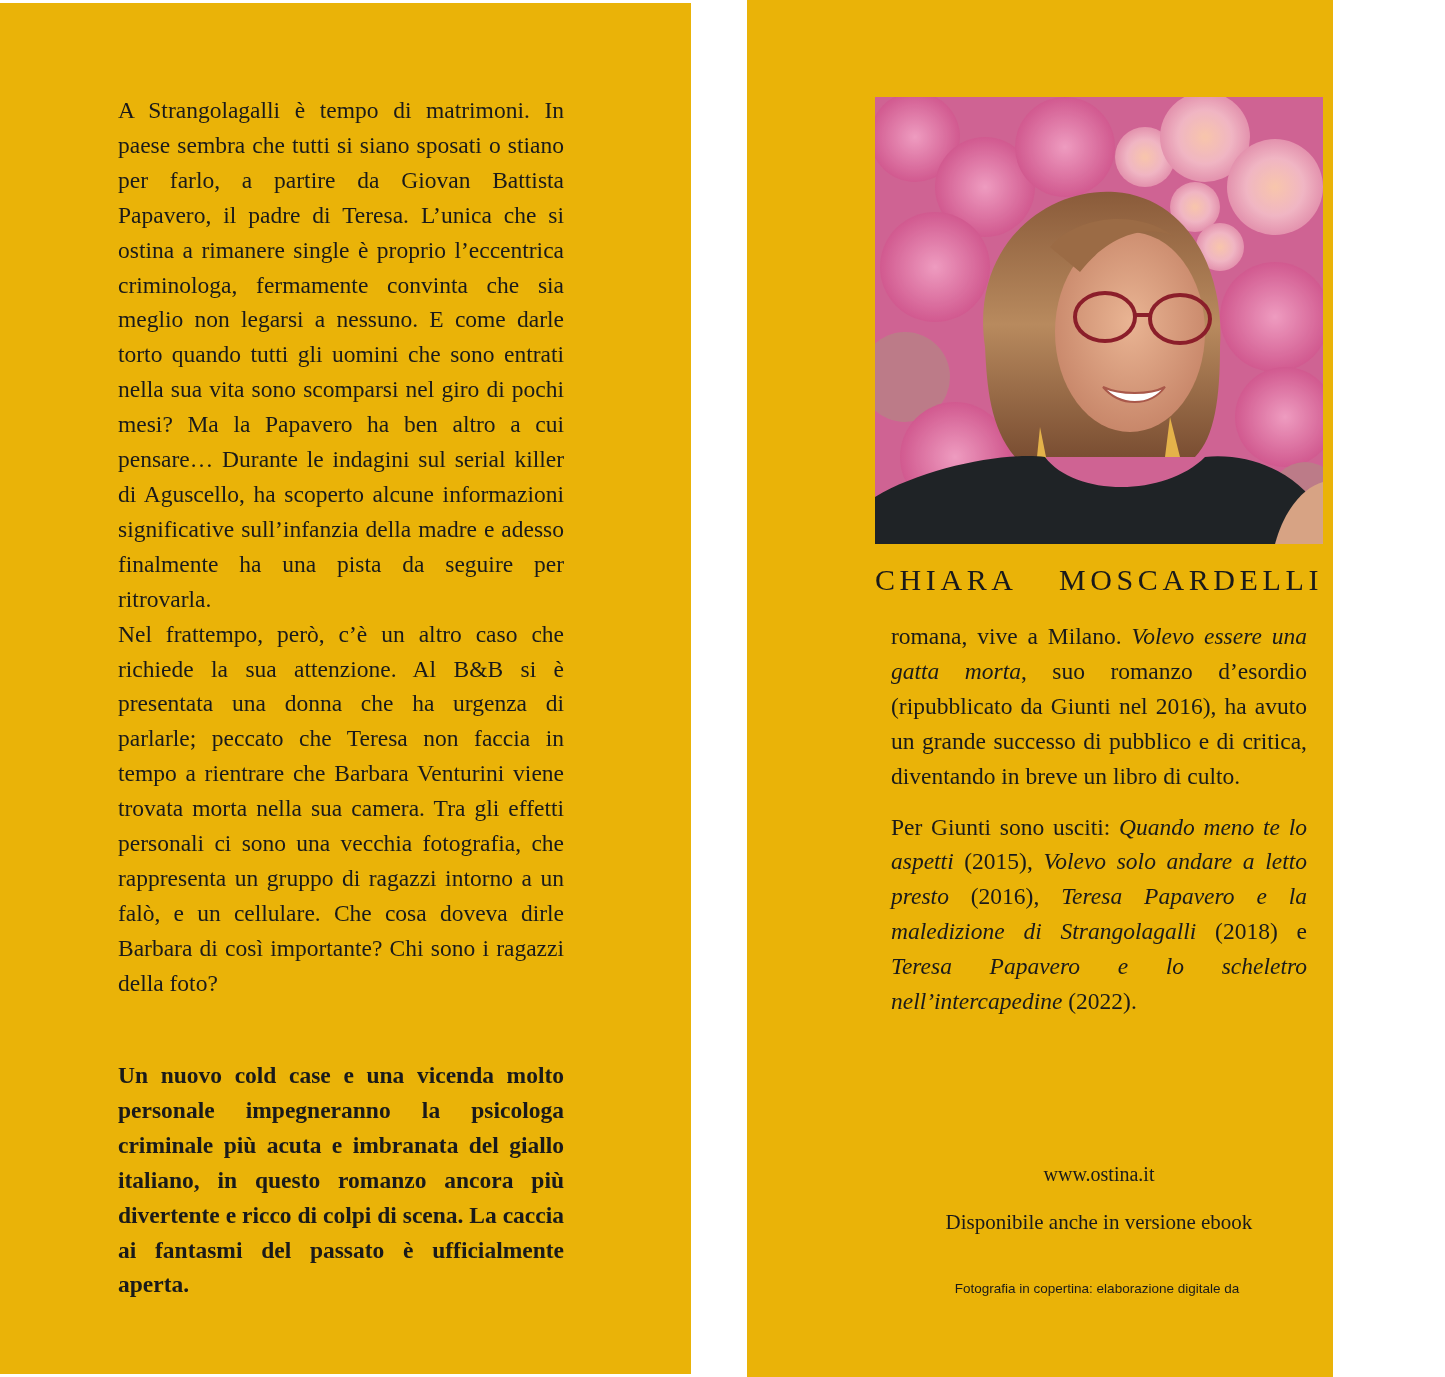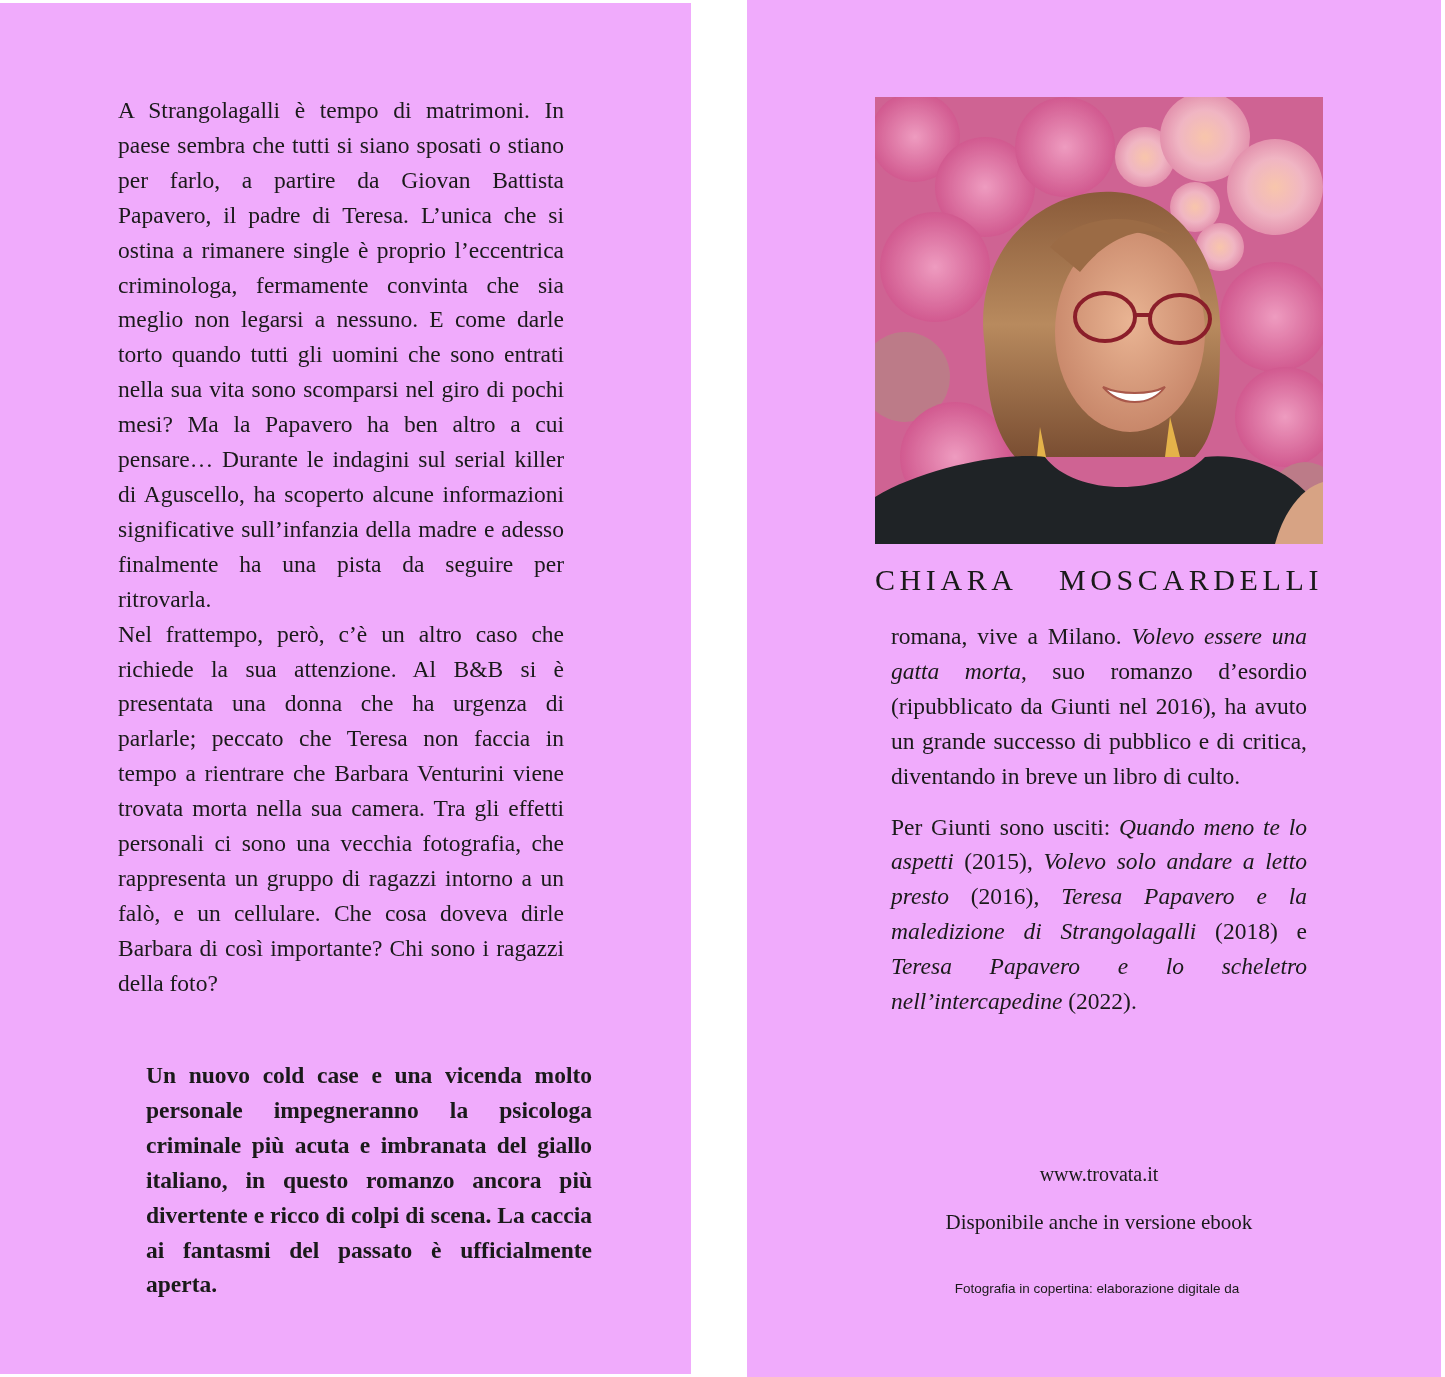--- a/index.html
+++ b/index.html
@@ -1,30 +1,30 @@
 <!DOCTYPE html>
 <html><head>
   <meta charset="utf-8">
   <style>
     html, body { margin: 0; padding: 0; }
     body {
       width: 1445px; height: 1377px; background: #ffffff; position: relative; overflow: hidden;
       font-family: "Liberation Serif", "DejaVu Serif", serif; color: #1a1a1a;
     }
     .page {
-      position: absolute; background: #f0abfc;
+      position: absolute; background: #eab308;
     }
     #page-left { left: 0; top: 3px; width: 691px; height: 1371px; }
-    #page-right { left: 747px; top: 0; width: 694px; height: 1377px; }
+    #page-right { left: 747px; top: 0; width: 586px; height: 1377px; }
 
     .col { position: absolute; text-align: justify; font-size: 23.5px; line-height: 34.9px; }
     #synopsis { left: 118px; top: 90px; width: 446px; }
     #synopsis p { margin: 0; }
     #synopsis p + p { text-indent: 0; }
-    #blurb { left: 118px; top: 1055px; width: 446px; font-weight: bold; margin-left: 28px; }
+    #blurb { left: 118px; top: 1055px; width: 446px; font-weight: bold; }
     #blurb p { margin: 0; }
 
     #photo {
       position: absolute; left: 128px; top: 97px; width: 448px; height: 447px; overflow: hidden;
       background: #d96fa0;
     }
     #photo svg { display: block; }
 
     #author-name {
       position: absolute; left: 128px; top: 561px; width: 448px;
@@ -112,18 +112,18 @@
     </svg>
   </div>
 
   <div id="author-name">CHIARA MOSCARDELLI</div>
 
   <div class="col" id="bio">
     <p><span>romana, vive a Milano. </span><em>Volevo essere una gatta morta</em><span>, suo romanzo d’esordio (ripubblicato da Giunti nel 2016), ha avuto un grande successo di pubblico e di critica, diventando in breve un libro di culto.</span></p>
     <p><span>Per Giunti sono usciti: </span><em>Quando meno te lo aspetti</em><span> (2015), </span><em>Volevo solo andare a letto presto</em><span> (2016), </span><em>Teresa Papavero e la maledizione di Strangolagalli</em><span> (2018) e </span><em>Teresa Papavero e lo scheletro nell’intercapedine</em><span> (2022).</span></p>
   </div>
 
-  <div id="website">www.trovata.it</div>
+  <div id="website">www.ostina.it</div>
   <div id="ebook">Disponibile anche in versione ebook</div>
   <div id="credits">
     <div>Fotografia in copertina: elaborazione digitale da</div>
   </div>
 </div>
 
 </body></html>

